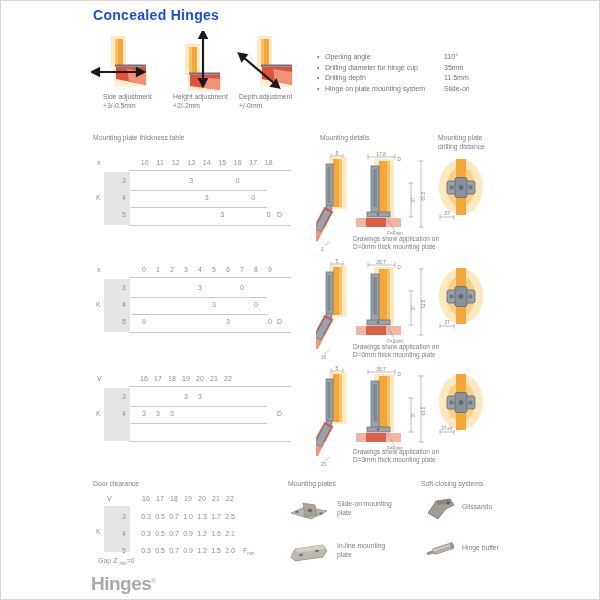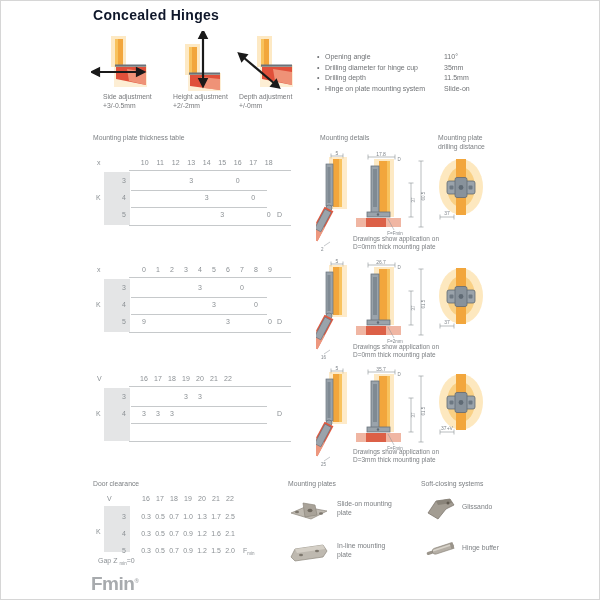--- a/index.html
+++ b/index.html
@@ -1,19 +1,19 @@
 <!DOCTYPE html>
 <html><head>
 <meta charset="utf-8">
 <style>
   html,body{margin:0;padding:0;background:#fff;}
   .page{position:relative;width:598px;height:598px;border:1px solid #d6d6d6;background:#fff;
         font-family:"Liberation Sans",sans-serif;overflow:hidden;}
   .abs{position:absolute;}
-  .title{left:92px;top:6px;font-size:14px;font-weight:bold;color:#0f172a;letter-spacing:.3px;}
+  .title{left:92px;top:6px;font-size:14px;font-weight:bold;color:#1d4ed8;letter-spacing:.3px;}
   .adj-label{font-size:6.8px;color:#77797c;line-height:8.5px;white-space:nowrap;}
   .spec-row{left:316px;font-size:7px;color:#6f7275;width:200px;}
   .spec-row .dot{display:inline-block;width:8px;}
   .spec-val{position:absolute;left:127px;top:0;}
   .sec-head{font-size:6.8px;color:#7d8084;line-height:8.5px;}
   
   .ttable{position:absolute;width:210px;height:78px;font-size:7px;color:#8b9094;}
   .ttable .axis{position:absolute;left:4px;top:2px;}
   .ttable .band{position:absolute;left:11px;top:15px;width:26px;height:53px;background:#e4e5e6;}
   .ttable .kl{position:absolute;left:3px;top:37px;}
@@ -388,15 +388,15 @@
   <svg class="abs" style="left:423px;top:534px" width="36" height="28" viewBox="0 0 36 28">
     <g transform="rotate(-18 18 14)">
       <rect x="2" y="12.5" width="7" height="3" rx="1.5" fill="#9a948a"></rect>
       <rect x="8" y="11" width="22" height="6" rx="3" fill="#b5afa6" stroke="#857f75" stroke-width=".6"></rect>
       <rect x="9" y="12" width="20" height="1.6" fill="#d8d3ca"></rect>
       <rect x="27" y="10.5" width="3" height="7" fill="#9a948a"></rect>
     </g>
   </svg>
   <div class="abs prod-label" style="left:461px;top:543px">Hinge buffer</div>
 
-  <div class="abs brand"><span>Fmin</span><sup>®</sup></div>
+  <div class="abs brand"><span>Hinges</span><sup>®</sup></div>
 
 </div>
 
 </body></html>

